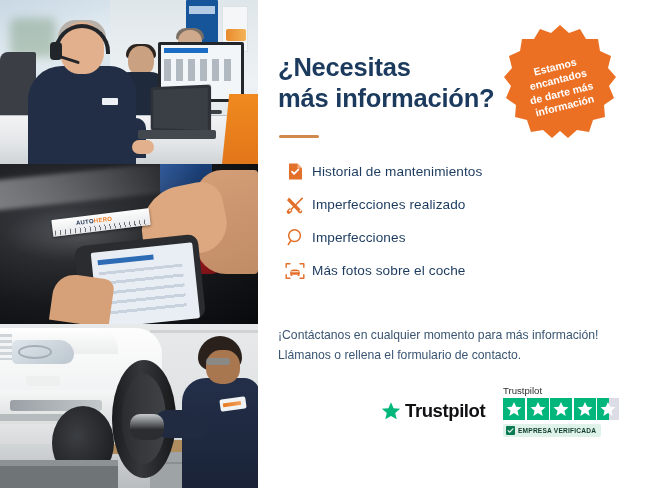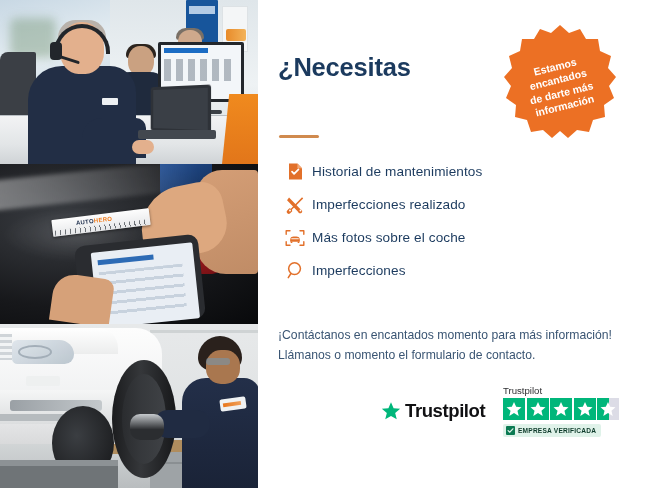--- a/index.html
+++ b/index.html
@@ -295,20 +295,21 @@
         <div class="p3-arm"></div>
         <div class="p3-glove"></div>
       </div>
     </div>
   </div>
 
   <div class="content">
 
     <h1 class="heading">
       <span>¿Necesitas</span><br>
+      <span>más información?</span>
     </h1>
     <div class="divider"></div>
 
     <div class="badge">
       <svg width="118" height="118" viewBox="0 0 118 118">
         <path fill="#ec7024" d="M59 3
           L68 11 L79 7 L85 17 L97 17 L99 29 L110 34 L107 46 L115 55 L108 64
           L113 76 L103 83 L104 95 L92 98 L88 110 L76 108 L67 116 L59 109
           L51 116 L42 108 L30 110 L26 98 L14 95 L15 83 L5 76 L10 64
           L3 55 L11 46 L8 34 L19 29 L21 17 L33 17 L39 7 L50 11 Z"></path>
@@ -346,46 +347,46 @@
             <path d="M16.9 2.4 5.1 14.4l-1.6-.4-2.2 2.2a2.2 2.2 0 0 0 3.1 3.1l2.2-2.2-.4-1.6L18.1 3.6z" fill="#e2702a"></path>
             <circle cx="4.2" cy="16.3" r="1" fill="#ffffff"></circle>
             <circle cx="15.2" cy="16.3" r="1" fill="#ffffff"></circle>
           </svg>
         </span>
         <span class="feat-label">Imperfecciones realizado</span>
       </div>
 
       <div class="feat">
         <span class="feat-ico">
+          <svg width="19" height="19" viewBox="0 0 20 20">
+            <circle cx="9" cy="8" r="6.2" fill="none" stroke="#e2702a" stroke-width="1.6"></circle>
+            <path d="M5 13.4 2.4 17.6" stroke="#e2702a" stroke-width="1.6" stroke-linecap="round" fill="none"></path>
+          </svg>
+        </span>
+        <span class="feat-label">Imperfecciones</span>
+      </div>
+
+      <div class="feat">
+        <span class="feat-ico">
           <svg width="20" height="18" viewBox="0 0 21 19">
             <path d="M1.2 5.6V1.8h4M19.8 5.6V1.8h-4M1.2 13.4v3.8h4M19.8 13.4v3.8h-4" fill="none" stroke="#e2702a" stroke-width="1.5" stroke-linecap="round" stroke-linejoin="round"></path>
             <path d="M5.4 11.8c0-.9.5-2.4 1-3 .5-.5 1.9-.8 4.1-.8s3.6.3 4.1.8c.5.6 1 2.1 1 3v1.6H5.4z" fill="#e2702a"></path>
             <rect x="5.8" y="13.1" width="2" height="1.6" rx=".6" fill="#e2702a"></rect>
             <rect x="13.2" y="13.1" width="2" height="1.6" rx=".6" fill="#e2702a"></rect>
             <path d="M7 10.3h7" stroke="#ffffff" stroke-width="1" stroke-linecap="round"></path>
           </svg>
         </span>
         <span class="feat-label">Más fotos sobre el coche</span>
       </div>
 
-      <div class="feat">
-        <span class="feat-ico">
-          <svg width="19" height="19" viewBox="0 0 20 20">
-            <circle cx="9" cy="8" r="6.2" fill="none" stroke="#e2702a" stroke-width="1.6"></circle>
-            <path d="M5 13.4 2.4 17.6" stroke="#e2702a" stroke-width="1.6" stroke-linecap="round" fill="none"></path>
-          </svg>
-        </span>
-        <span class="feat-label">Imperfecciones</span>
-      </div>
-
     </div>
 
     <p class="contact">
-      <span>¡Contáctanos en encantados momento para más información!</span><br>
-      <span>Llámanos o momento el formulario de contacto.</span>
+      <span>¡Contáctanos en cualquier momento para más información!</span><br>
+      <span>Llámanos o rellena el formulario de contacto.</span>
     </p>
 
     <div class="tp">
       <div class="tp-logo">
         <svg class="tp-star" viewBox="0 0 24 24">
           <path d="M12 1.4 15.1 8.6 23 9.2l-6 5.1 1.9 7.7L12 17.9 5.1 22l1.9-7.7-6-5.1 7.9-.6z" fill="#00b67a"></path>
         </svg>
         <span class="tp-name">Trustpilot</span>
       </div>
 

